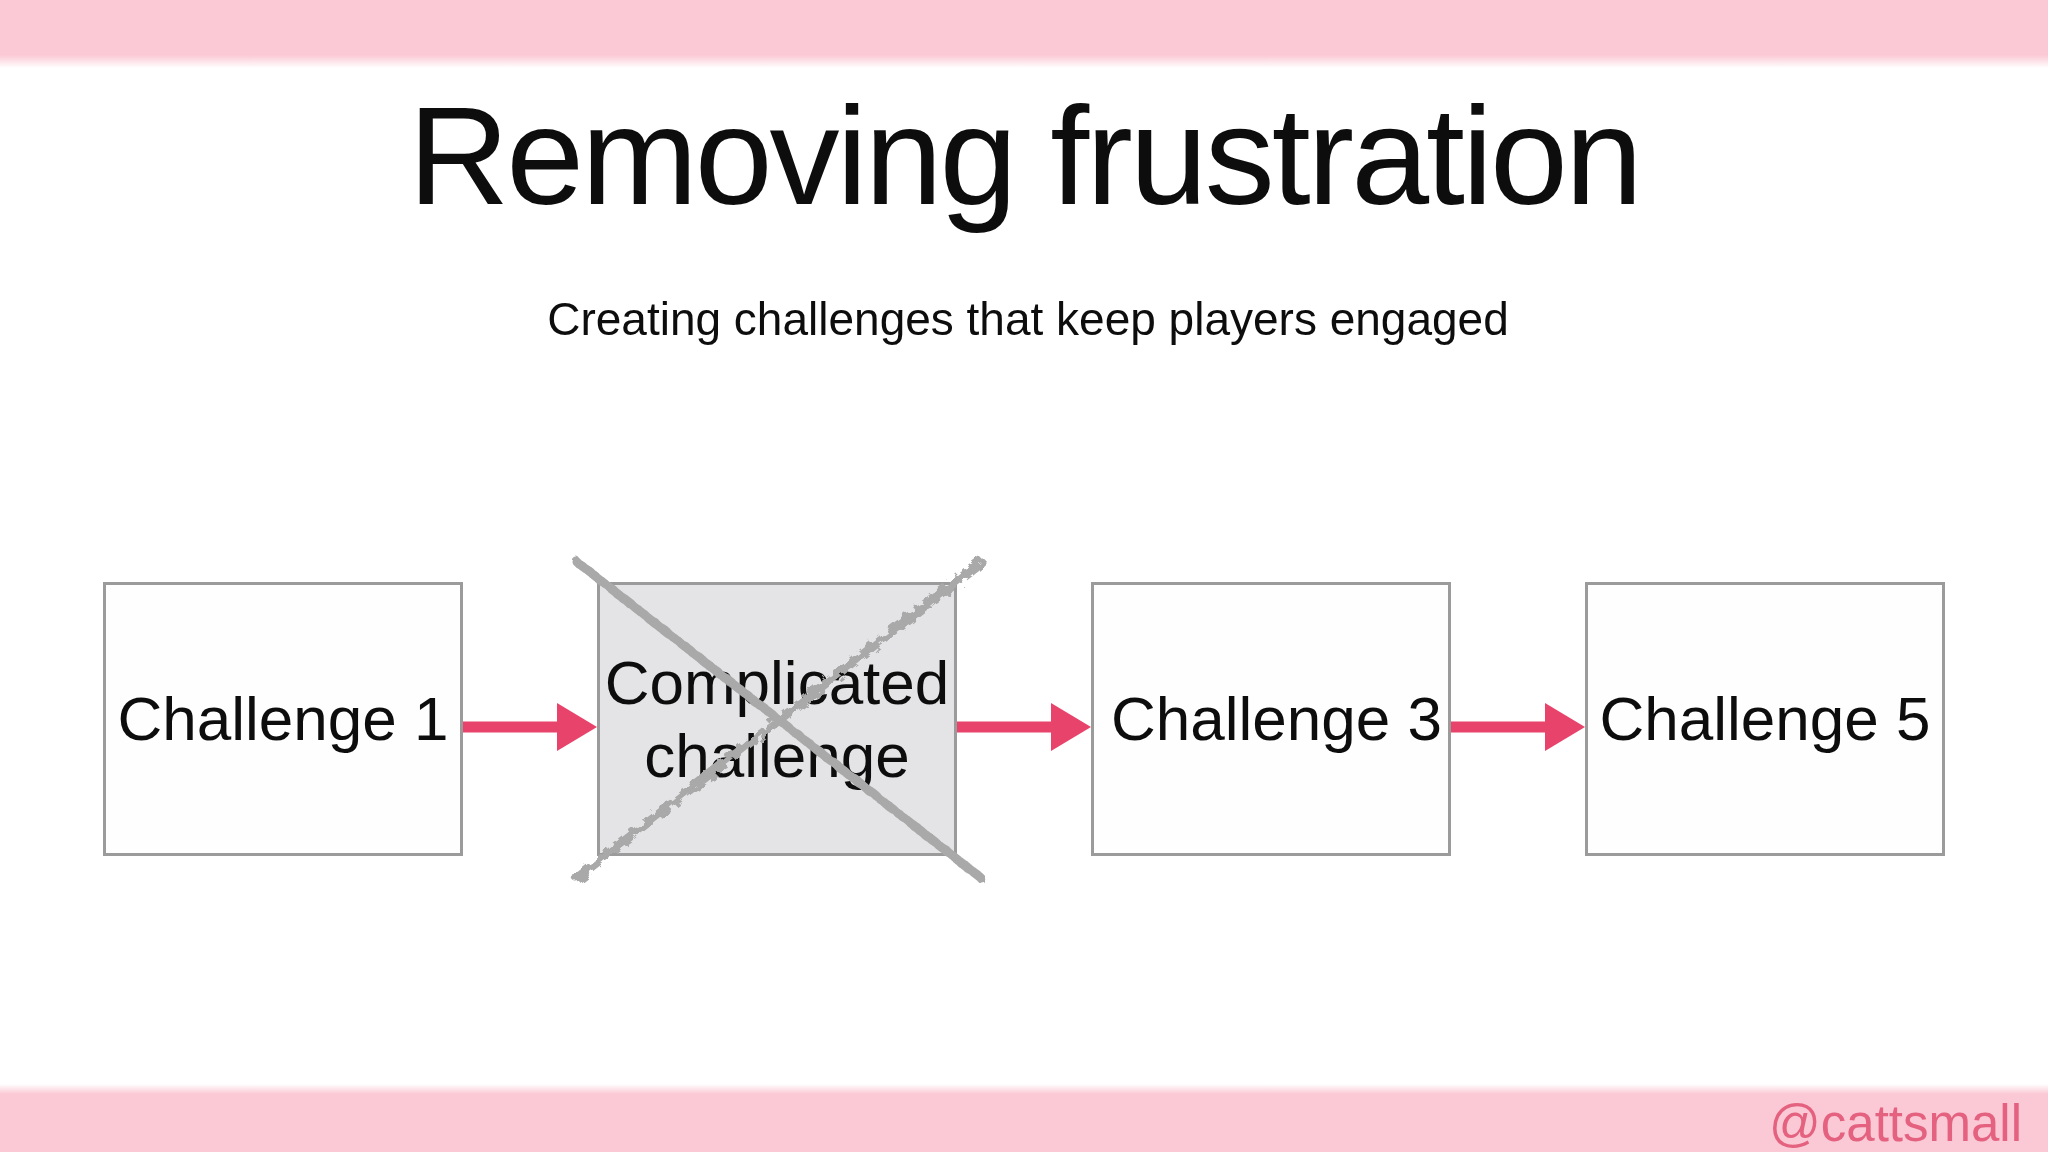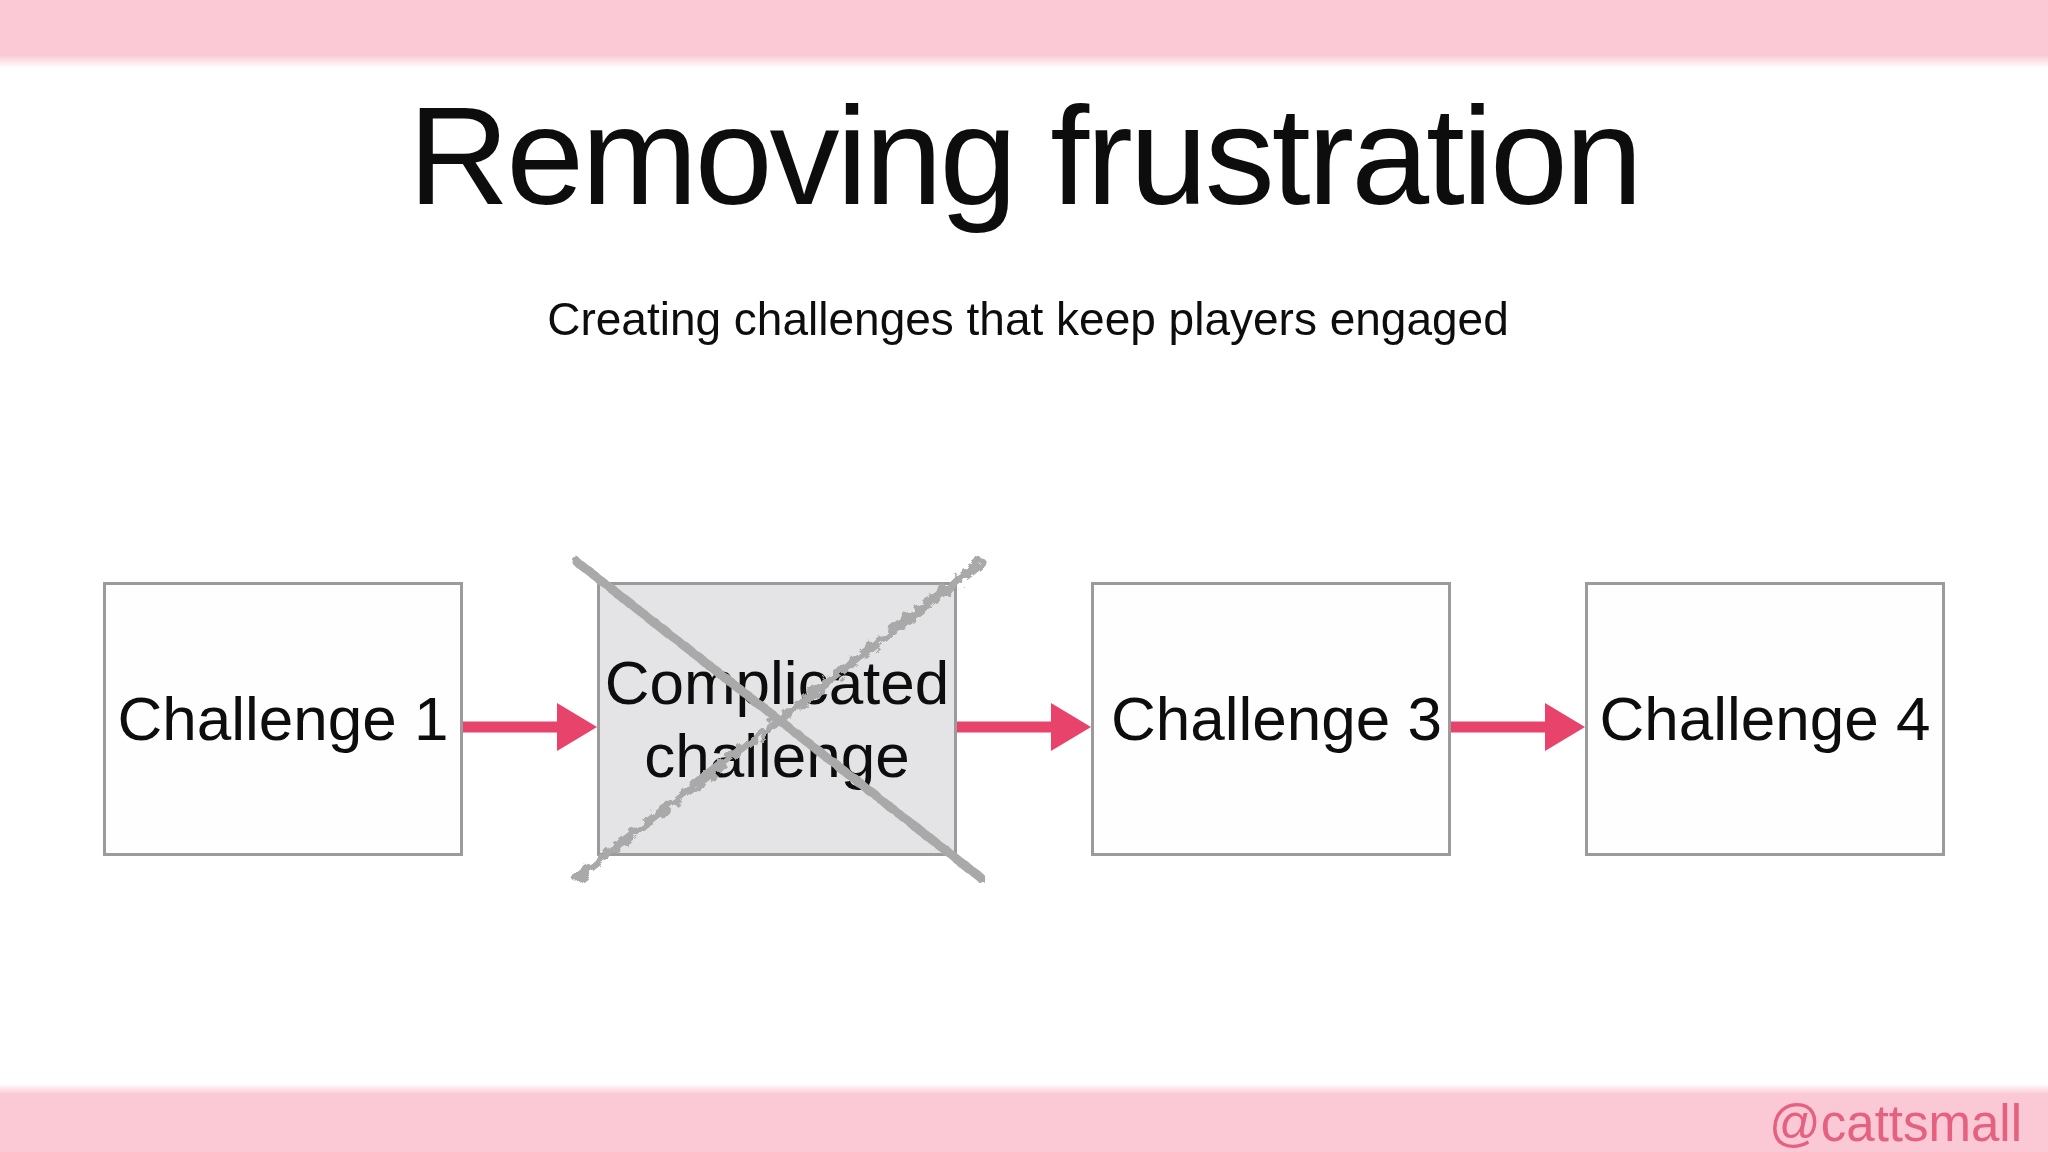--- a/index.html
+++ b/index.html
@@ -118,21 +118,21 @@
     <div class="node" id="node-3">
       <span class="label">Challenge 3</span>
     </div>
 
     <svg class="arrow" id="arrow-3" viewBox="0 0 134 56">
       <rect x="0" y="22.5" width="100" height="11"></rect>
       <polygon points="94,4 94,52 134,28"></polygon>
     </svg>
 
     <div class="node" id="node-4">
-      <span class="label">Challenge 4</span>
+      <span class="label">Challenge 5</span>
     </div>
 
   </div>
 
   <div class="bar bottom">
     <span class="watermark">@cattsmall</span>
   </div>
 
 </div>
 

